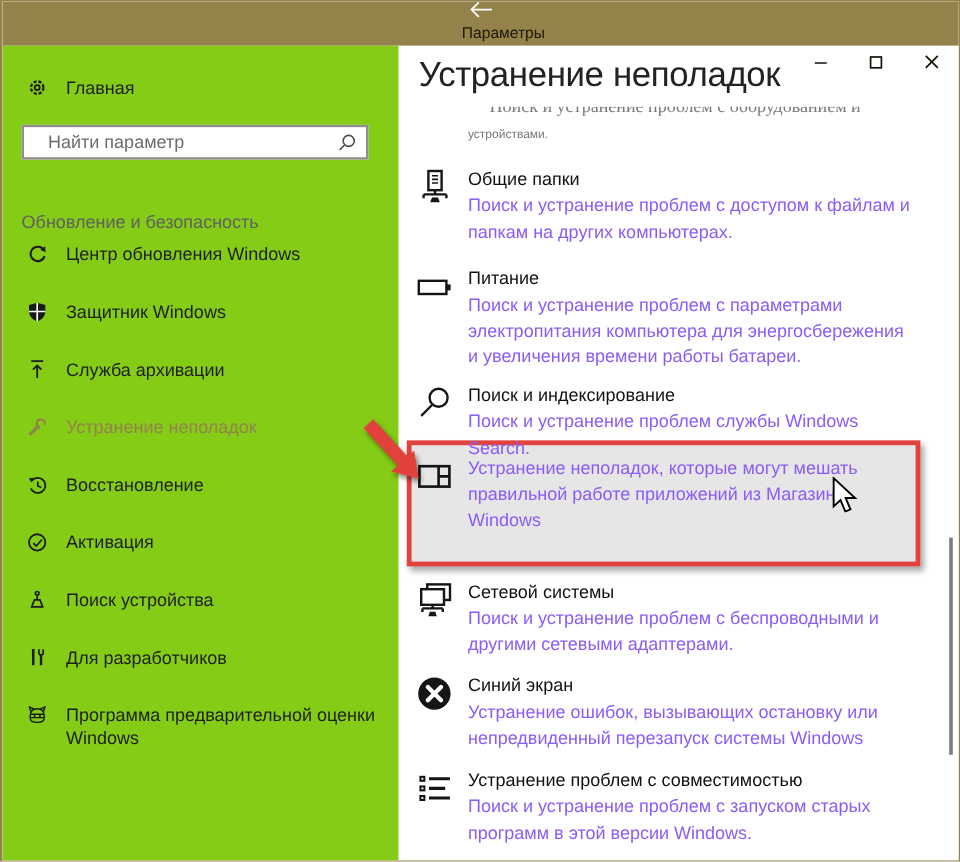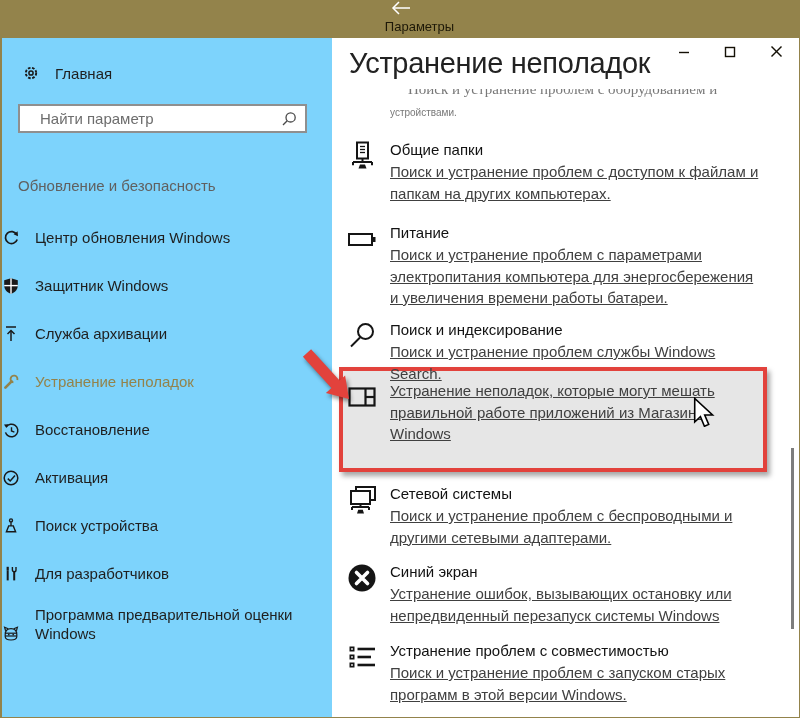--- a/index.html
+++ b/index.html
@@ -16,54 +16,54 @@
   
   .titlebar{
     position:absolute;top:0;left:0;right:0;height:37px;
     background:#93834b;display:flex;align-items:center;z-index:3;flex-direction:column;
   }
   .back-btn{width:48px;height:37px;display:flex;align-items:center;justify-content:center;cursor:default;}
   .tb-title{color:#1d1807;font-size:13px;margin-left:38px;}
   .tb-controls{margin-left:auto;display:flex;}
   .tb-btn{width:46px;height:37px;display:flex;align-items:center;justify-content:center;}
   
-  .sidebar{position:absolute;top:37px;left:0;width:330px;bottom:0;background:#7dd3fc;z-index:2;}
+  .sidebar{position:absolute;top:37px;left:0;width:330px;bottom:0;background:#84cc16;z-index:2;}
   .home-row{position:absolute;top:20px;left:0;height:30px;display:flex;align-items:center;padding-left:20px;gap:15px;font-size:15px;color:#1f1f1f;}
   .search-box{
     position:absolute;top:66px;left:16px;width:289px;height:29px;
     border:2px solid #8f8f8f;box-sizing:border-box;display:flex;align-items:center;background:#fff;
   }
   .search-box input{
     border:none;outline:none;flex:1;font-family:"Liberation Sans",sans-serif;
     font-size:15px;padding:0 0 0 20px;color:#333;background:transparent;min-width:0;
   }
   .search-box input::placeholder{color:#6d6d6d;opacity:1;}
   .search-glyph{margin-right:8px;display:flex;}
   .section-header{position:absolute;top:139px;left:16px;font-size:15px;color:#606060;text-align:right;}
   .nav-item{
-    position:absolute;left:0;width:330px;height:44px;display:flex;align-items:flex-end;
-    gap:15px;font-size:15px;color:#1f1f1f;box-sizing:border-box;z-index:2;
+    position:absolute;left:0;width:330px;height:44px;display:flex;align-items:flex-start;
+    padding-left:20px;gap:15px;font-size:15px;color:#1f1f1f;box-sizing:border-box;z-index:2;
   }
   .nav-item.two-line{height:56px;}
   .nav-item .nav-label{line-height:19px;}
   .nav-item.two-line .nav-label{width:265px;}
   .nav-item.selected .nav-label{color:#93834b;}
   .nav-icon{width:18px;height:18px;flex:0 0 18px;display:flex;}
   
   .main-title{
     position:absolute;left:347px;top:46px;margin:0;
     font-size:29px;font-weight:300;color:#222;letter-spacing:-0.3px;z-index:2;
   }
   .clip-line{position:absolute;left:406px;top:88px;width:390px;height:11px;overflow:hidden;z-index:1;font-family:Liberation Serif, serif;}
   .clip-line span{display:block;margin-top:-10px;font-size:15px;color:#787878;white-space:nowrap;line-height:21px;}
   .clip-line2{position:absolute;left:388px;top:101px;font-size:10px;color:#787878;line-height:21px;z-index:1;}
   .ts-row{position:absolute;left:344px;display:flex;gap:12px;z-index:2;}
   .ts-icon{width:32px;height:32px;flex:0 0 32px;margin-top:1px;display:flex;}
   .ts-title{font-size:15px;color:#121212;line-height:21px;margin-bottom:1px;}
-  .ts-desc{font-size:15px;color:#404040;line-height:21.5px;width:370px;text-decoration:underline;}
+  .ts-desc{font-size:15px;color:#8b5cf6;line-height:21.5px;width:370px;}
   .ts-row.hl .ts-desc{width:342px;}
   
   .annot-box{
     position:absolute;box-sizing:border-box;border:4px solid #e2423c;
     box-shadow:3px 4px 5px rgba(0,0,0,0.35);z-index:1;
   }
   #annot-sidebar{left:8px;top:341px;width:304px;height:48px;background:#e9e9e9;}
   #annot-main{left:337px;top:366px;width:428px;height:105px;background:#e6e6e6;}
   #annot-arrow{position:absolute;left:295px;top:340px;z-index:5;filter:drop-shadow(2px 3px 2px rgba(0,0,0,0.45));}
   #cursor{position:absolute;left:691px;top:396px;z-index:6;}

